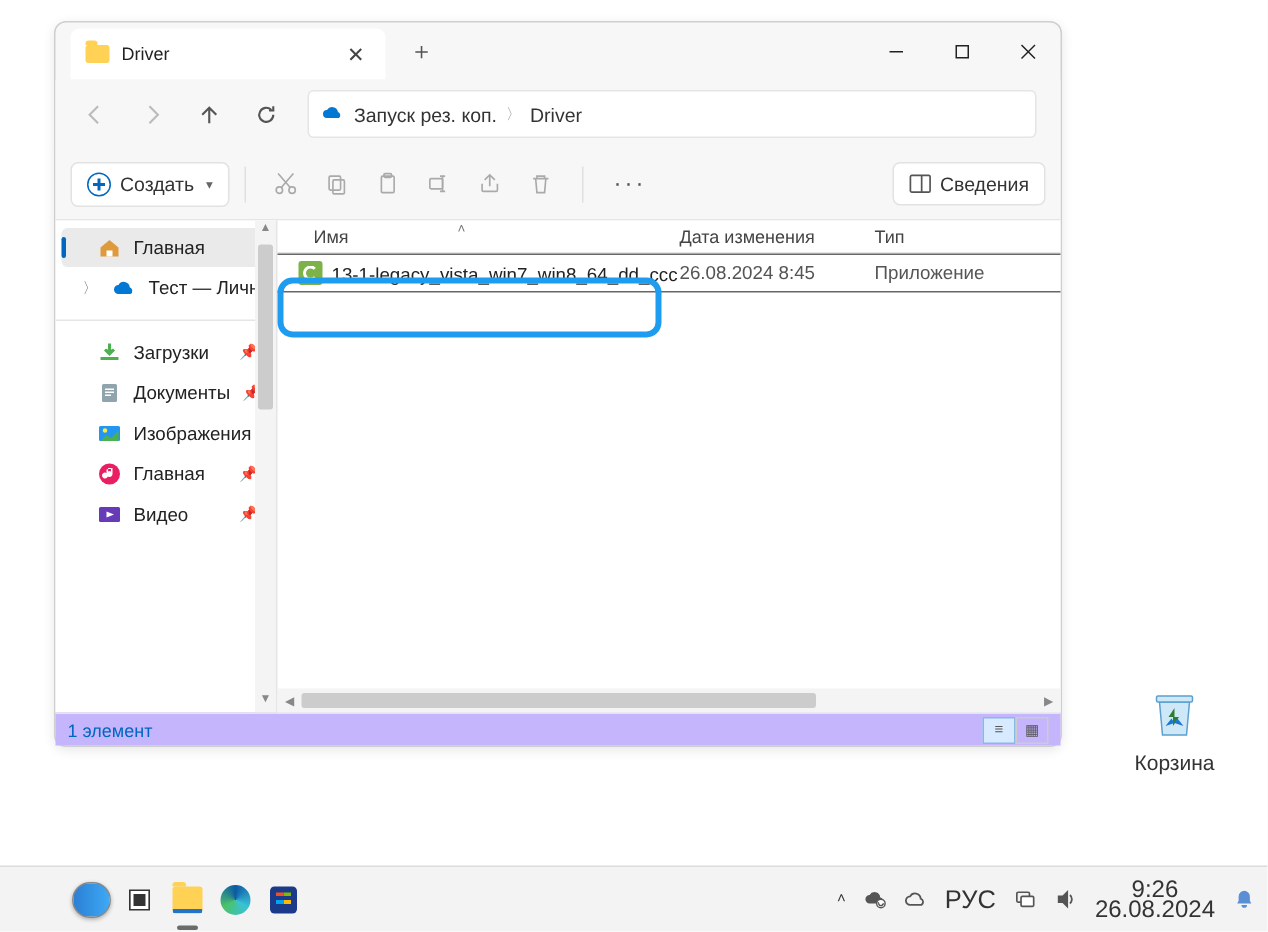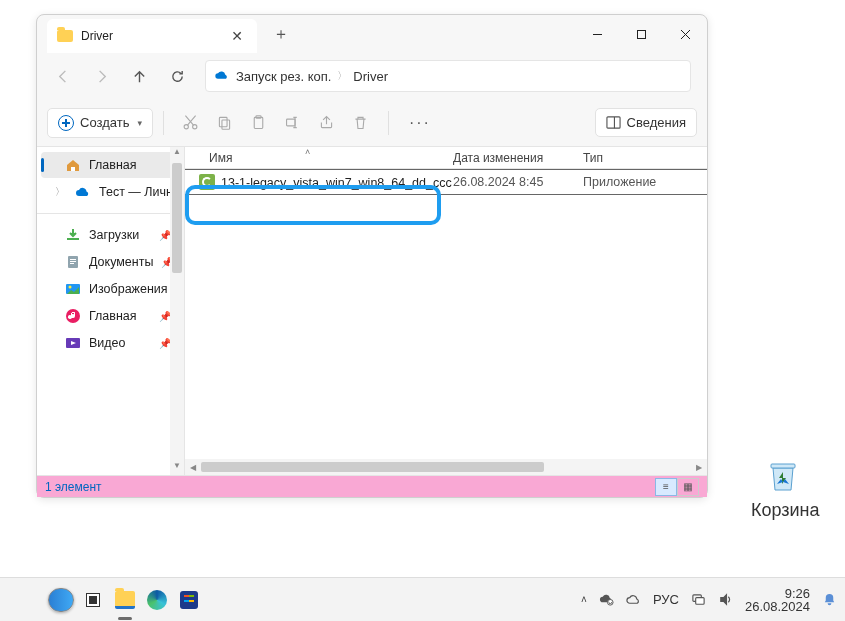--- a/index.html
+++ b/index.html
@@ -70,26 +70,26 @@
 .filerow .c2 { width:130px; color:#555; }
 .filerow .c3 { flex:1; color:#555; }
 .appicon { width:16px; height:16px; background:#7db249; border-radius:2px; position:relative;}
 .appicon::after { content:""; position:absolute; inset:3px; border:2px solid #fff; border-radius:50%; border-right-color:transparent; }
 .highlight { position:absolute; border:4px solid #1e9df0; border-radius:10px; pointer-events:none; left:0px; top:16px; width:256px; height:40px; z-index:5;}
 .hscroll { height:16px; background:#f4f4f4; display:flex; align-items:center; margin-top:auto;}
 .hscroll .arr { width:16px; text-align:center; font-size:8px; color:#888;}
 .hscroll .track { flex:1; height:10px; position:relative; }
 .hscroll .thumb { position:absolute; left:0; width:70%; height:100%; background:#ccc; border-radius:2px;}
 
-.status { height:22px; border-top:1px solid #e5e5e5; display:flex; align-items:center; padding:4px 8px; font-size:12px; color:#0067c0; background:#f9a8d4;}
+.status { height:22px; border-top:1px solid #e5e5e5; display:flex; align-items:center; padding:4px 8px; font-size:12px; color:#0067c0; background:#c4b5fd;}
 .viewbtns { margin-left:auto; display:flex; gap:0; }
 .vbtn { width:22px; height:18px; border:1px solid #ccc; display:flex; align-items:center; justify-content:center; font-size:10px; color:#555;}
 .vbtn.active { background:#d8eaff; border-color:#8ab8e6;}
 
-.recycle { position:absolute; right:30px; top:456px; width:64px; text-align:center; font-size:18px; color:#333; }
+.recycle { position:absolute; right:30px; top:456px; width:64px; text-align:center; font-size:14px; color:#333; }
 .recycle .bin { width:40px; height:40px; margin:0 auto 4px; position:relative; }
 .recycle .bin svg { width:40px; height:40px; }
 
 .taskbar { position:absolute; left:0; right:0; bottom:0; height:44px; background:#f3f3f3; border-top:1px solid #ddd; display:flex; align-items:center; padding:0 8px;}
 .tleft { display:flex; gap:6px; align-items:center; margin-left:40px;}
 .tbicon { width:26px; height:26px; border-radius:4px; display:flex; align-items:center; justify-content:center; position:relative;}
 .weather { width:38px; height:24px; background:linear-gradient(90deg,#2a7fd4,#3fa9f5); border-radius:12px; box-shadow:0 1px 3px rgba(0,0,0,0.3); border:1px solid #888;}
 .taskview { width:12px; height:12px; background:#333; border:2px solid #fff; outline:1px solid #333;}
 .explorer-ic { width:20px; height:18px; background:#ffd155; border-radius:2px; position:relative; border-bottom:3px solid #2373c9;}
 .explorer-ic::before { content:""; position:absolute; top:-3px; left:0; width:9px; height:3px; background:#ffd155; border-radius:2px 2px 0 0;}
@@ -98,22 +98,22 @@
 .store-ic { width:18px; height:18px; background:#1c3a8a; border-radius:3px; position:relative;}
 .store-ic::after { content:""; position:absolute; inset:4px; background:
   linear-gradient(#f25022 0 50%,transparent 0) 0 0/50% 50% no-repeat,
   linear-gradient(#7fba00 0 50%,transparent 0) 100% 0/50% 50% no-repeat,
   linear-gradient(#00a4ef 0 50%,transparent 0) 0 100%/50% 50% no-repeat,
   linear-gradient(#ffb900 0 50%,transparent 0) 100% 100%/50% 50% no-repeat;}
 
 .tray { margin-left:auto; display:flex; align-items:center; gap:12px; font-size:12px; color:#333;}
 .tray svg { width:15px; height:15px; }
 .tray .caret { font-size:10px; }
-.lang { font-size:13px; }
-.clock { text-align:right; font-size:13px; line-height:13px; }
+.lang { font-size:17px; }
+.clock { text-align:center; font-size:16px; line-height:13px; }
 .bell { width:14px; height:14px; }
 </style>
 </head>
 <body>
 
 <div class="window">
   <div class="titlebar">
     <div class="tab">
       <span class="folder-icon"></span>
       <span class="tab-title">Driver</span>

